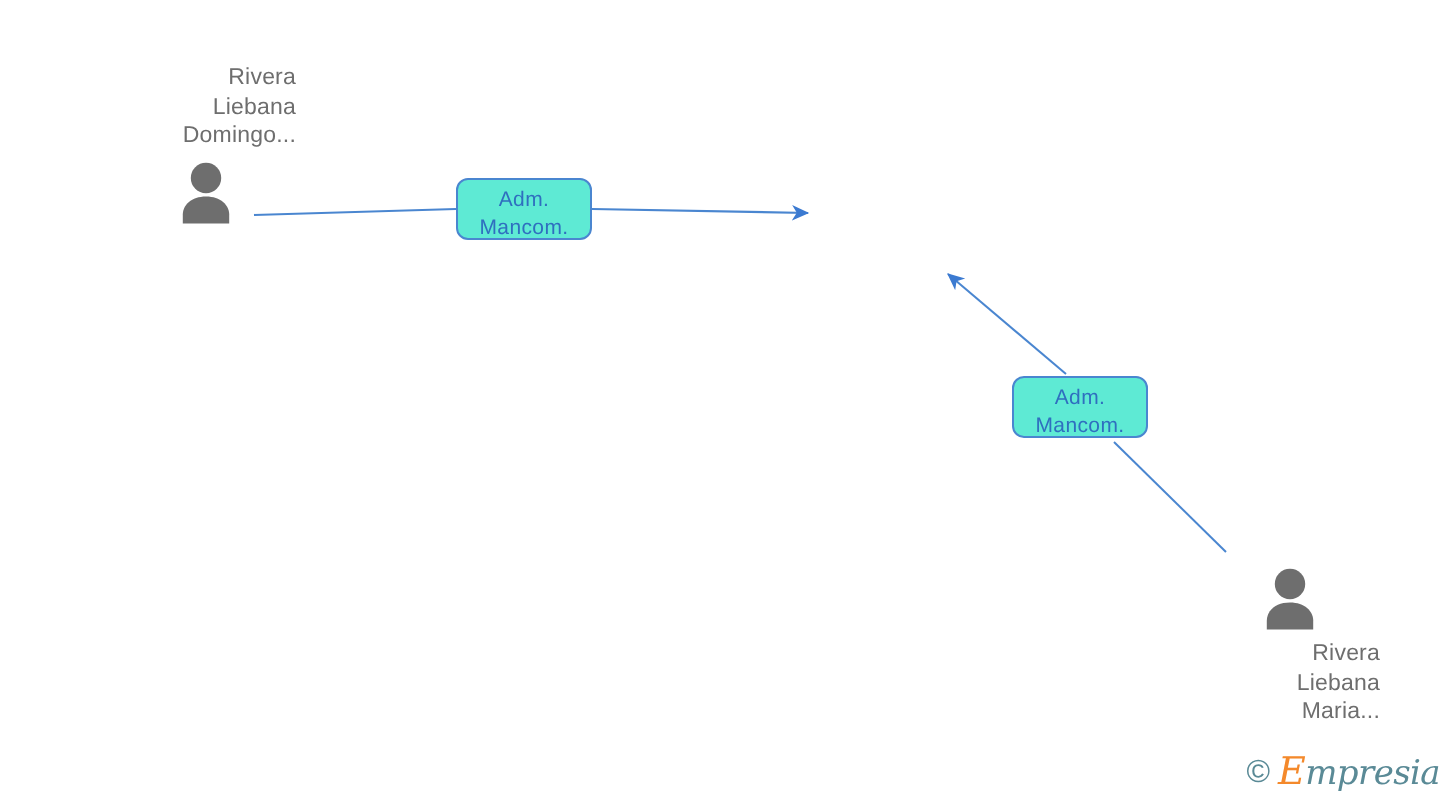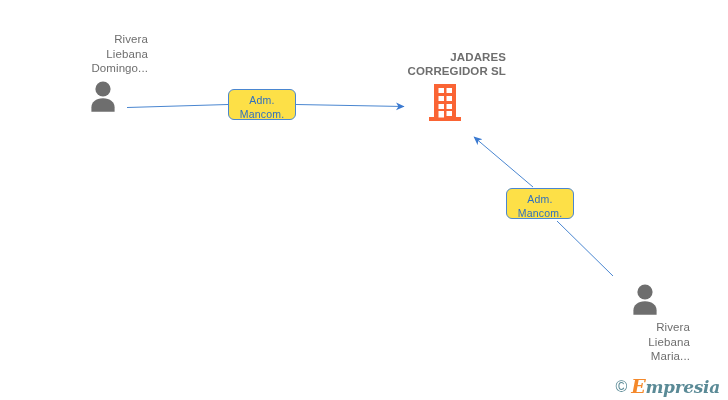--- a/index.html
+++ b/index.html
@@ -52,21 +52,21 @@
     letter-spacing: 0.1px;
   }
   .company-icon {
     display: block;
     margin: 0 auto;
   }
 
   
   .edge-label {
     position: absolute;
-    background: #fde047;
+    background: #5eead4;
     border: 1px solid #4a86d0;
     border-radius: 6px;
     color: #2f6fbf;
     font-size: 10.5px;
     line-height: 14px;
     text-align: center;
     padding: 3px 6px 4px 6px;
     box-sizing: border-box;
     white-space: pre-line;
     letter-spacing: 0.2px;
@@ -87,21 +87,20 @@
     font-size: 16px;
     line-height: 16px;
   }
   .wm-text {
     font-family: "DejaVu Serif", serif;
     font-style: italic;
     font-size: 17px;
     line-height: 18px;
     color: #5a8a96;
     letter-spacing: -0.3px;
-    font-weight: bold;
   }
   .wm-text .wm-e {
     color: #f4892b;
     font-size: 19px;
   }
 </style>
 </head>
 <body>
 
 <div id="canvas">
@@ -118,40 +117,20 @@
 
     <line x1="127" y1="107.5" x2="228" y2="104.5" stroke="#4a86d0" stroke-width="1.1"></line>
 
     <line x1="296" y1="104.5" x2="404" y2="106.5" stroke="#4a86d0" stroke-width="1.1" marker-end="url(#arrow-r)"></line>
 
     <line x1="613" y1="276" x2="557" y2="221" stroke="#4a86d0" stroke-width="1.0"></line>
 
     <line x1="533" y1="187" x2="474" y2="137" stroke="#4a86d0" stroke-width="1.0" marker-end="url(#arrow-d)"></line>
   </svg>
 
-  <div class="node" style="left:384px; top:50px; width:122px;">
-    <div class="company-label">JADARES
-CORREGIDOR SL</div>
-    <svg class="company-icon" width="38" height="40" viewBox="0 0 38 40" xmlns="http://www.w3.org/2000/svg" style="margin-top:4px;">
-
-      <rect x="8" y="2" width="22" height="33" fill="#fa6434"></rect>
-
-      <rect x="3" y="35" width="32" height="4" fill="#fa6434"></rect>
-
-      <rect x="12.5" y="6" width="5.5" height="5" fill="#ffffff"></rect>
-      <rect x="20.5" y="6" width="5.5" height="5" fill="#ffffff"></rect>
-      <rect x="12.5" y="14" width="5.5" height="5" fill="#ffffff"></rect>
-      <rect x="20.5" y="14" width="5.5" height="5" fill="#ffffff"></rect>
-      <rect x="12.5" y="22" width="5.5" height="5" fill="#ffffff"></rect>
-      <rect x="20.5" y="22" width="5.5" height="5" fill="#ffffff"></rect>
-
-      <rect x="12.5" y="29" width="5.5" height="6.5" fill="#ffffff"></rect>
-      <rect x="20.5" y="29" width="5.5" height="5" fill="#ffffff"></rect>
-    </svg>
-  </div>
 
   <div class="node" style="left:58px; top:32px; width:90px;">
     <div class="person-label">Rivera
 Liebana
 Domingo...</div>
     <svg class="person-icon" width="34" height="34" viewBox="0 0 34 34" xmlns="http://www.w3.org/2000/svg" style="margin-top:3px;">
       <circle cx="17" cy="10" r="7.6" fill="#6e6e6e"></circle>
       <path d="M17 19.2c-7.3 0-11.6 4.2-11.6 9.1v4.4h23.2v-4.4c0-4.9-4.3-9.1-11.6-9.1z" fill="#6e6e6e"></path>
     </svg>
   </div>

